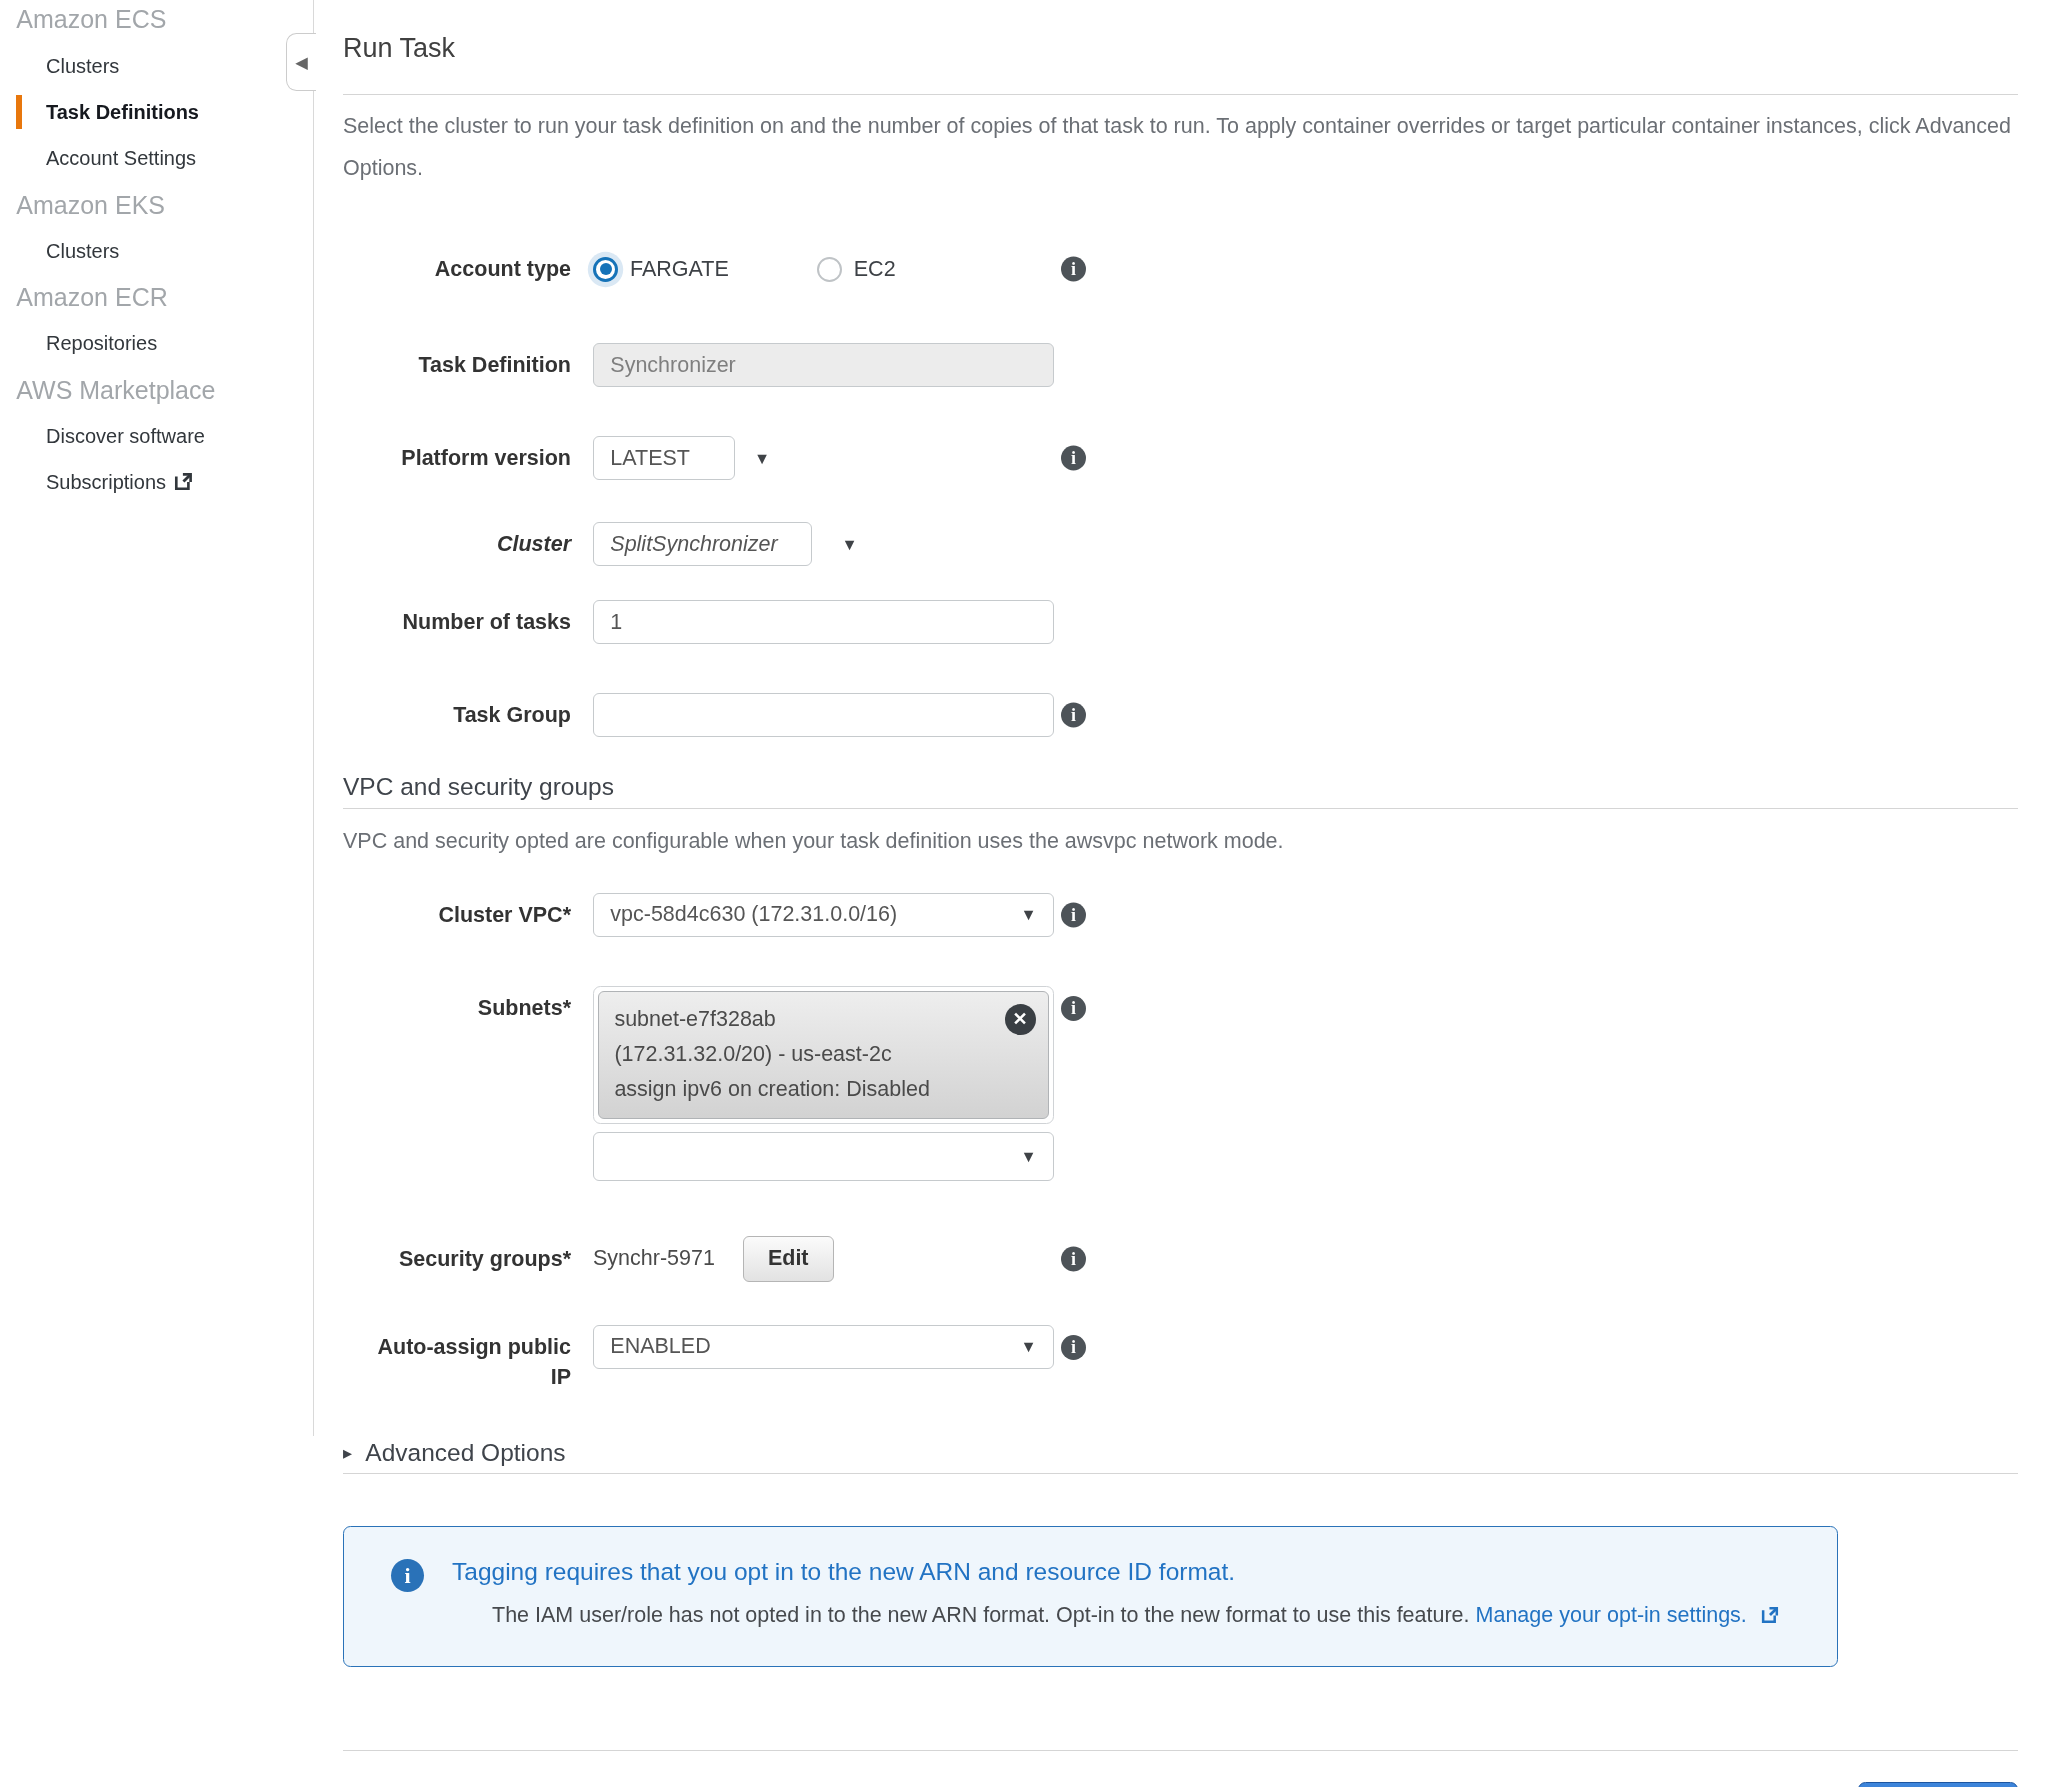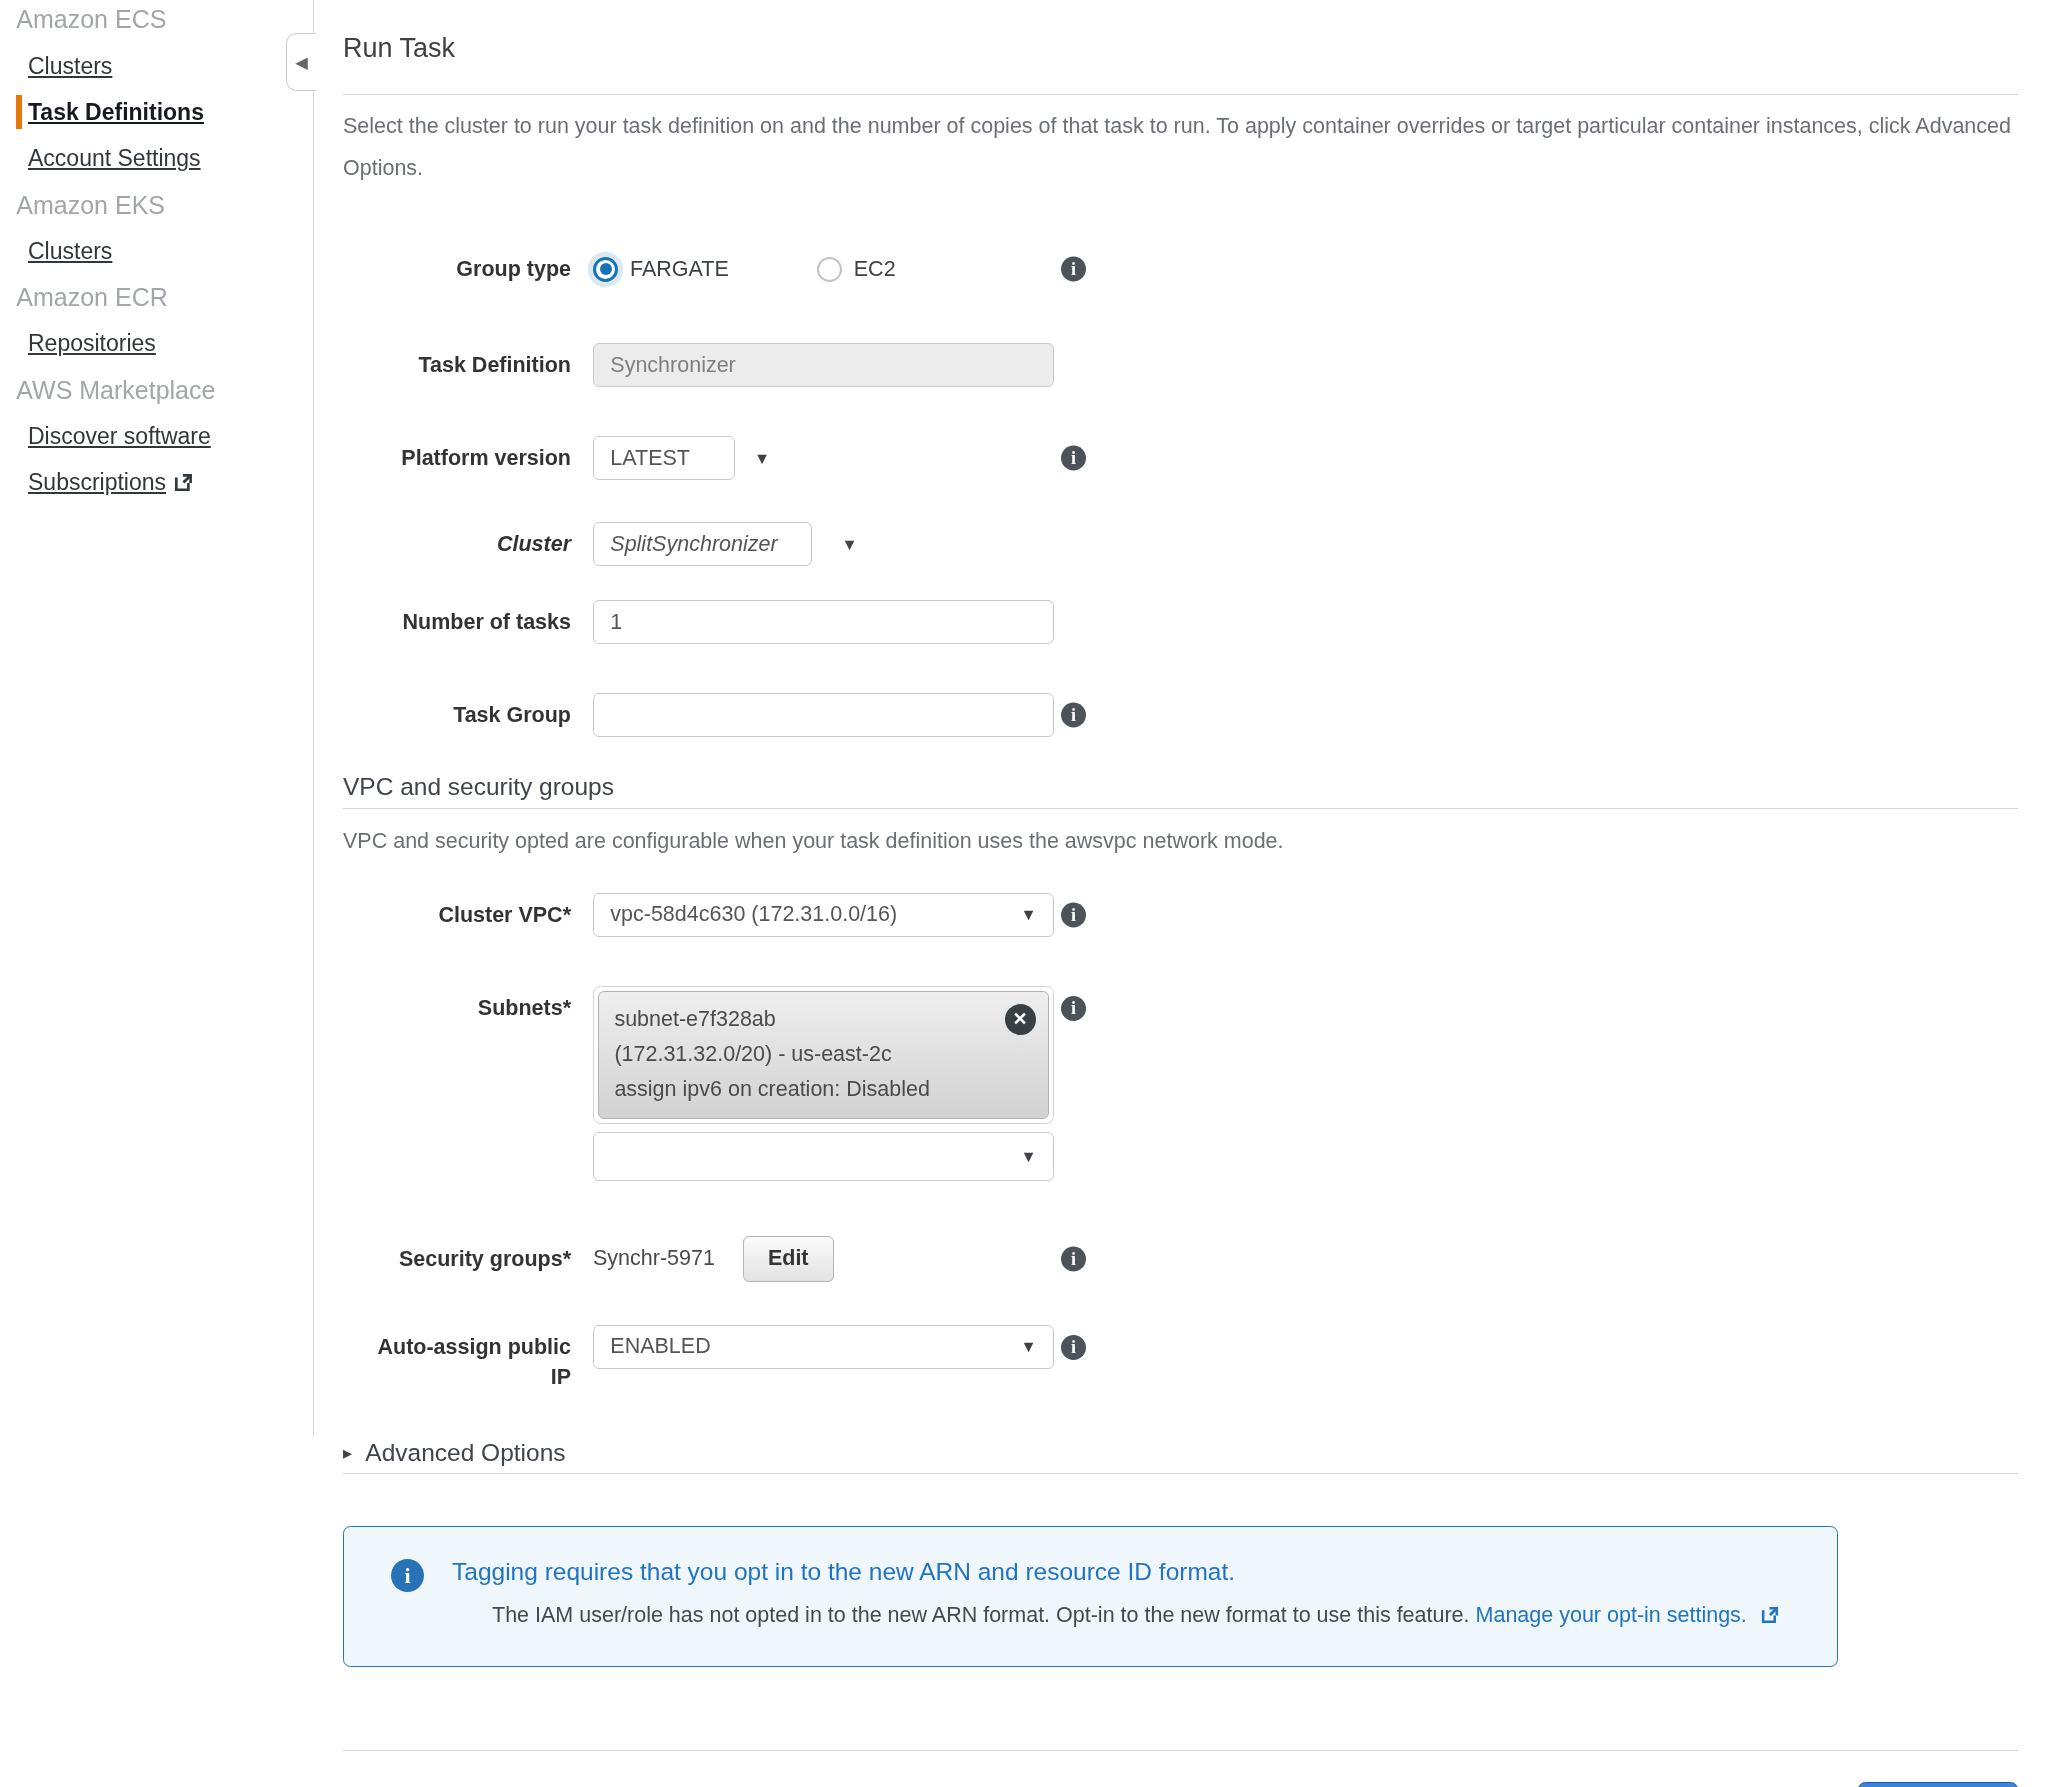--- a/index.html
+++ b/index.html
@@ -4,23 +4,23 @@
 <style>
   * { margin:0; padding:0; box-sizing:border-box; }
   html,body { width:2046px; height:1788px; background:#fff;
     font-family:"Liberation Sans", sans-serif; color:#333; overflow:hidden; }
 
   
   .sidebar { position:absolute; left:0; top:0; width:314px; height:1436px;
     border-right:1.5px solid #d9d9d9; background:#fff; padding-top:4.4px; }
   .side-section { font-size:25px; color:#a2a6aa; padding-left:16.3px;
     height:30px; line-height:30px; margin-bottom:16.3px; white-space:nowrap; }
-  .side-item { font-size:23px; color:#32373c; padding-left:28px;
+  .side-item { font-size:20px; color:#32373c; padding-left:46px;
     height:30px; line-height:30px; margin-bottom:16.3px; white-space:nowrap;
-    cursor:pointer; position:relative;text-decoration:underline; }
+    cursor:pointer; position:relative; }
   .side-item.active { font-weight:bold; color:#16191f; }
   .active-bar { position:absolute; left:16.3px; top:-1.5px; width:6px; height:34px;
     background:#e8770d; }
   .ext-svg { vertical-align:-3px; margin-left:7.4px; }
 
   .collapse-tab { position:absolute; left:286px; top:33px; width:30px; height:58px;
     background:#fff; border:1.5px solid #ccc; border-right:none;
     border-radius:10.4px 0 0 10.4px; display:flex; align-items:center;
     justify-content:center; cursor:pointer; z-index:3; }
   .collapse-tab span { font-size:16.3px; color:#666; }
@@ -167,21 +167,21 @@
   <span>◀</span>
 </div>
 
 <div class="main">
 
   <h1>Run Task</h1>
   <hr class="divider">
   <div class="page-desc">Select the cluster to run your task definition on and the number of copies of that task to run. To apply container overrides or target particular container instances, click Advanced Options.</div>
 
   <div class="form-row r-launch">
-    <div class="row-label">Group type</div>
+    <div class="row-label">Account type</div>
     <div class="radio-group field-col">
       <div class="radio-opt">
         <span class="radio-circle on"></span>
         <span class="radio-label">FARGATE</span>
       </div>
       <div class="radio-opt">
         <span class="radio-circle"></span>
         <span class="radio-label">EC2</span>
       </div>
     </div>

